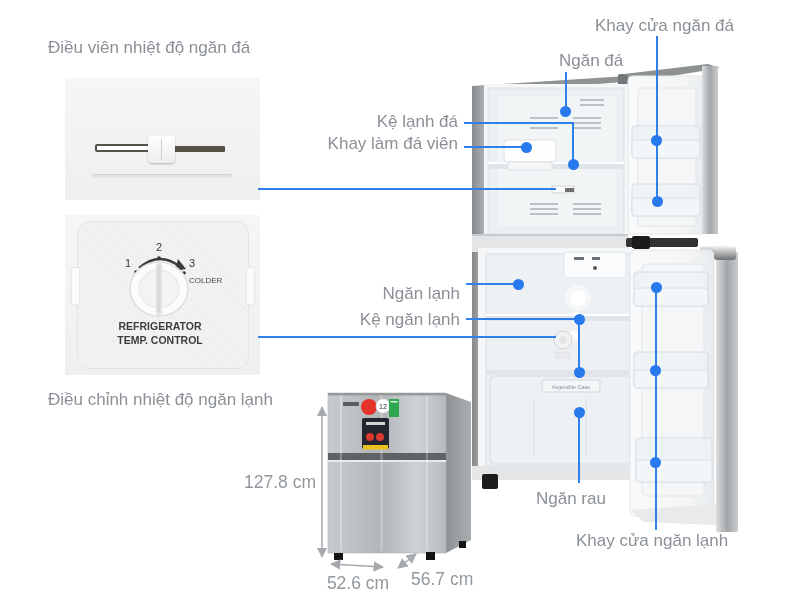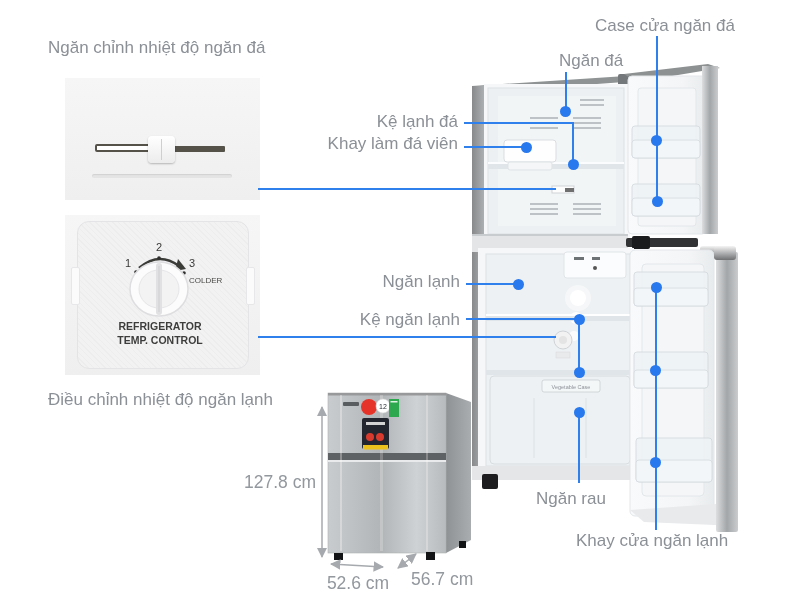--- a/index.html
+++ b/index.html
@@ -26,27 +26,27 @@
   .dialpanel{position:absolute;left:12px;top:6px;width:170px;height:146px;border-radius:12px;
              background:repeating-linear-gradient(45deg,#f2f2f3 0 3px,#ededee 3px 4px);
              border:1px solid #e4e4e6;}
   .notch{position:absolute;top:52px;width:7px;height:36px;background:#fbfbfc;border:1px solid #e7e7e9;border-radius:2px;}
 </style>
 </head>
 <body>
 
 <div class="stage">
 
-  <div class="label" style="left:48px;top:37px;">Ngăn chỉnh nhiệt độ ngăn đá</div>
+  <div class="label" style="left:48px;top:37px;">Điều viên nhiệt độ ngăn đá</div>
   <div class="label" style="left:48px;top:389px;">Điều chỉnh nhiệt độ ngăn lạnh</div>
-  <div class="label" style="left:595px;top:15px;">Case cửa ngăn đá</div>
+  <div class="label" style="left:595px;top:15px;">Khay cửa ngăn đá</div>
   <div class="label" style="left:559px;top:50px;">Ngăn đá</div>
   <div class="label r" style="left:330px;top:111px;width:128px;">Kệ lạnh đá</div>
   <div class="label r" style="left:300px;top:133px;width:158px;">Khay làm đá viên</div>
-  <div class="label r" style="left:340px;top:271px;width:120px;">Ngăn lạnh</div>
+  <div class="label r" style="left:340px;top:283px;width:120px;">Ngăn lạnh</div>
   <div class="label r" style="left:330px;top:309px;width:130px;">Kệ ngăn lạnh</div>
   <div class="label" style="left:536px;top:488px;">Ngăn rau</div>
   <div class="label" style="left:576px;top:530px;">Khay cửa ngăn lạnh</div>
 
   <div class="inset" style="left:65px;top:78px;width:195px;height:122px;">
     <div class="trackL"></div>
     <div class="trackR"></div>
     <div class="knob"></div>
     <div class="groove"></div>
   </div>

